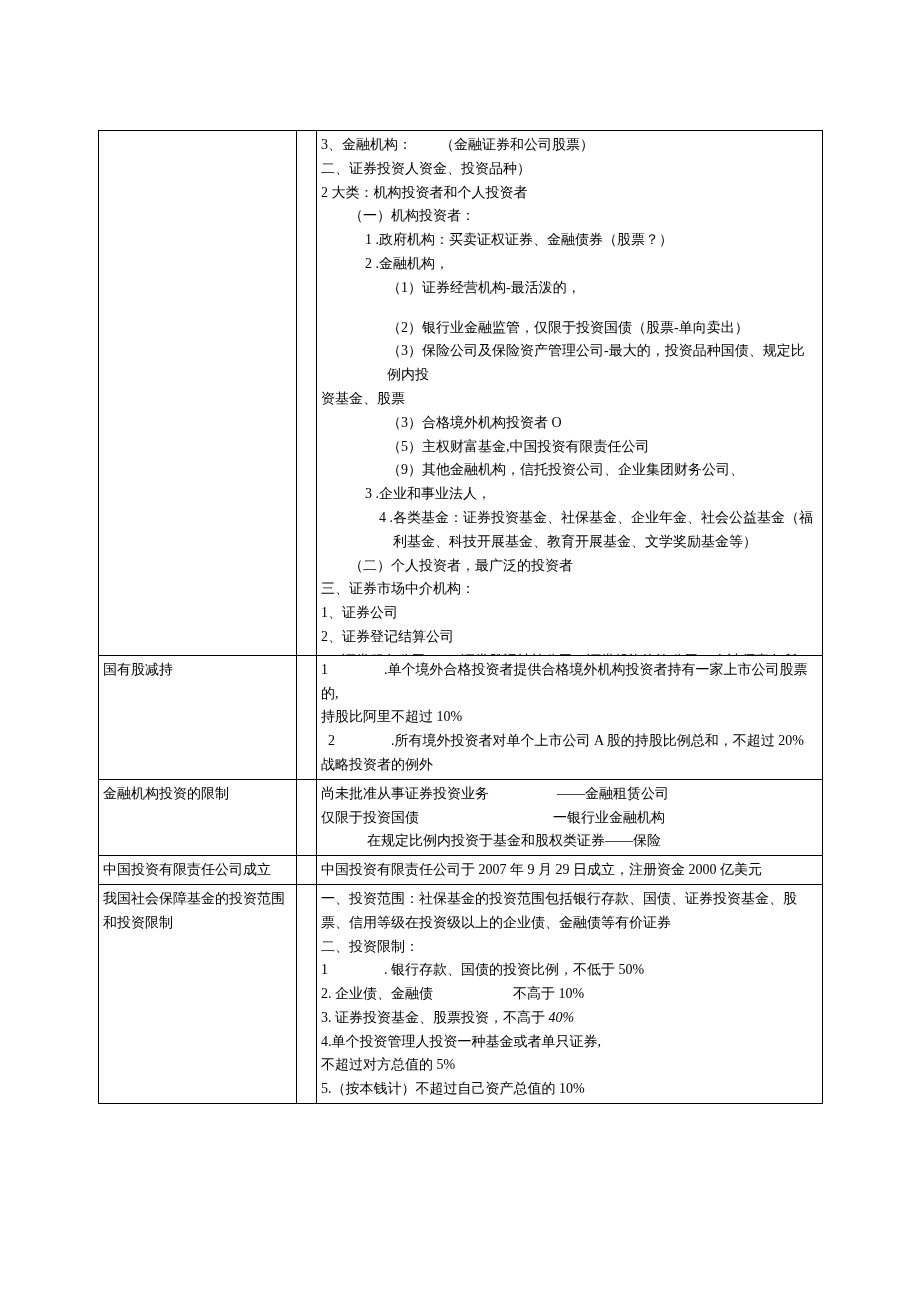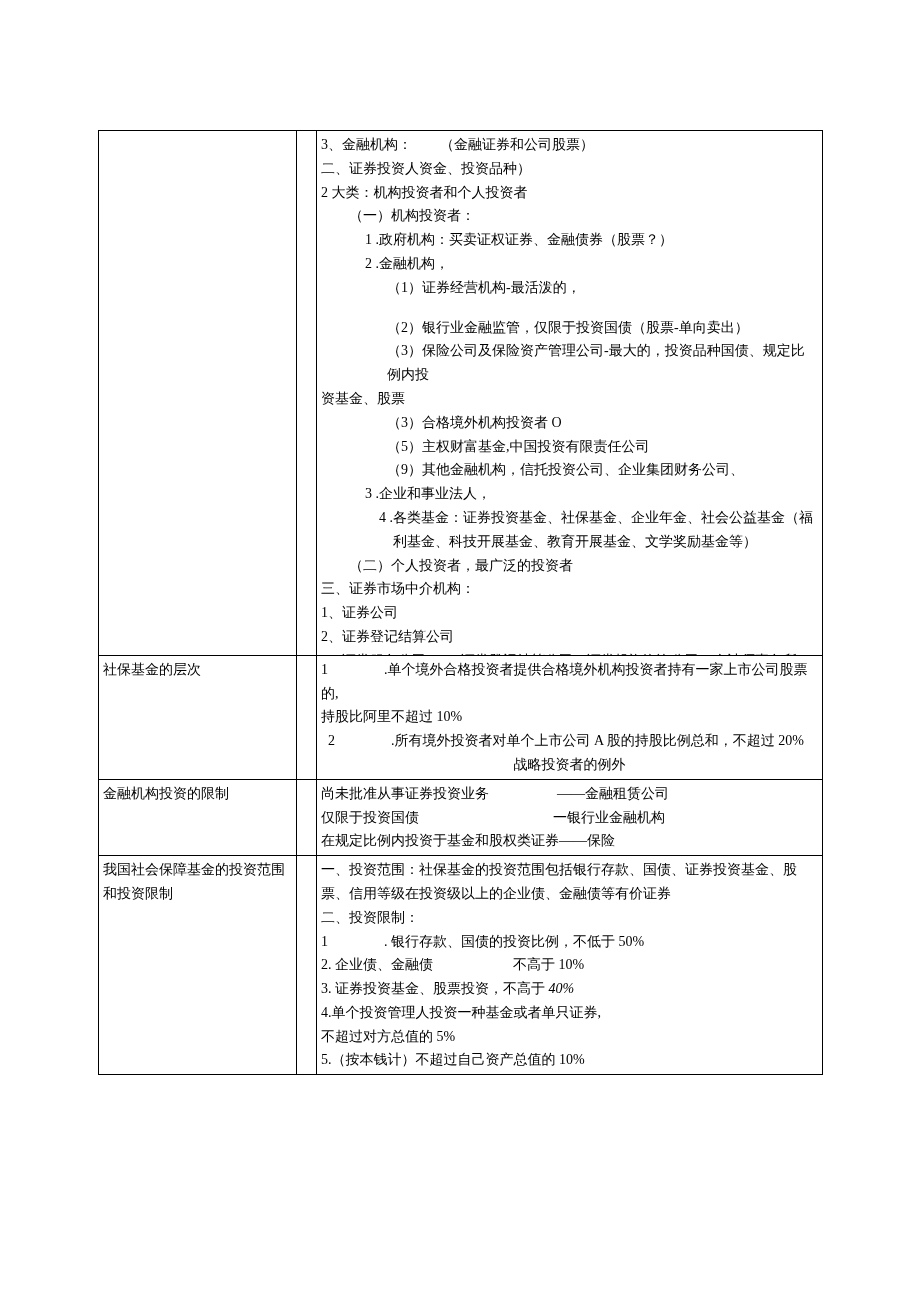--- a/index.html
+++ b/index.html
@@ -73,36 +73,43 @@
             <span class="indent2" style="display: block;">3 .企业和事业法人，</span>
             <span class="hang4" style="display: block;">4 .各类基金：证券投资基金、社保基金、企业年金、社会公益基金（福利基金、科技开展基金、教育开展基金、文学奖励基金等）</span>
             <span class="indent1" style="display: block;">（二）个人投资者，最广泛的投资者</span>
             <span style="display: block;">三、证券市场中介机构：</span>
             <span style="display: block;">1、证券公司</span>
             <span style="display: block;">2、证券登记结算公司</span>
             <div class="truncated" style="height: 6px; overflow: hidden; margin-bottom: -2px;"><span>3、证券服务公司（1）证券登记结算公司、证券投资咨询公司、会计师事务所、资</span></div>
           </td>
         </tr>
         <tr>
-          <td>社保基金的层次</td>
+          <td>国有股减持</td>
           <td></td>
           <td>
             <span style="display: block;">1<span class="gap" style="width:56px"></span>.单个境外合格投资者提供合格境外机构投资者持有一家上市公司股票的,</span>
             <span style="display: block;">持股比阿里不超过 10%</span>
             <span style="display: block; margin-left: 7px;">2<span class="gap" style="width:56px"></span>.所有境外投资者对单个上市公司 A 股的持股比例总和，不超过 20%</span>
-            <span style="display: block; text-align: center;">战略投资者的例外</span>
+            <span style="display: block;">战略投资者的例外</span>
           </td>
         </tr>
         <tr>
           <td>金融机构投资的限制</td>
           <td></td>
           <td>
             <span style="display: block;">尚未批准从事证券投资业务<span class="gap" style="width:68px"></span>——金融租赁公司</span>
             <span style="display: block;">仅限于投资国债<span class="gap" style="width:134px"></span>一银行业金融机构</span>
-            <span style="display: block;">在规定比例内投资于基金和股权类证券——保险</span>
+            <span style="display: block; margin-left: 46px;">在规定比例内投资于基金和股权类证券——保险</span>
+          </td>
+        </tr>
+        <tr>
+          <td>中国投资有限责任公司成立</td>
+          <td></td>
+          <td>
+            <span style="display: block;">中国投资有限责任公司于 2007 年 9 月 29 日成立，注册资金 2000 亿美元</span>
           </td>
         </tr>
         <tr>
           <td>我国社会保障基金的投资范围和投资限制</td>
           <td></td>
           <td>
             <span style="display: block;">一、投资范围：社保基金的投资范围包括银行存款、国债、证券投资基金、股票、信用等级在投资级以上的企业债、金融债等有价证券</span>
             <span style="display: block;">二、投资限制：</span>
             <span style="display: block;">1<span class="gap" style="width:56px"></span>. 银行存款、国债的投资比例，不低于 50%</span>
             <span style="display: block;">2. 企业债、金融债<span class="gap" style="width:80px"></span>不高于 10%</span>

